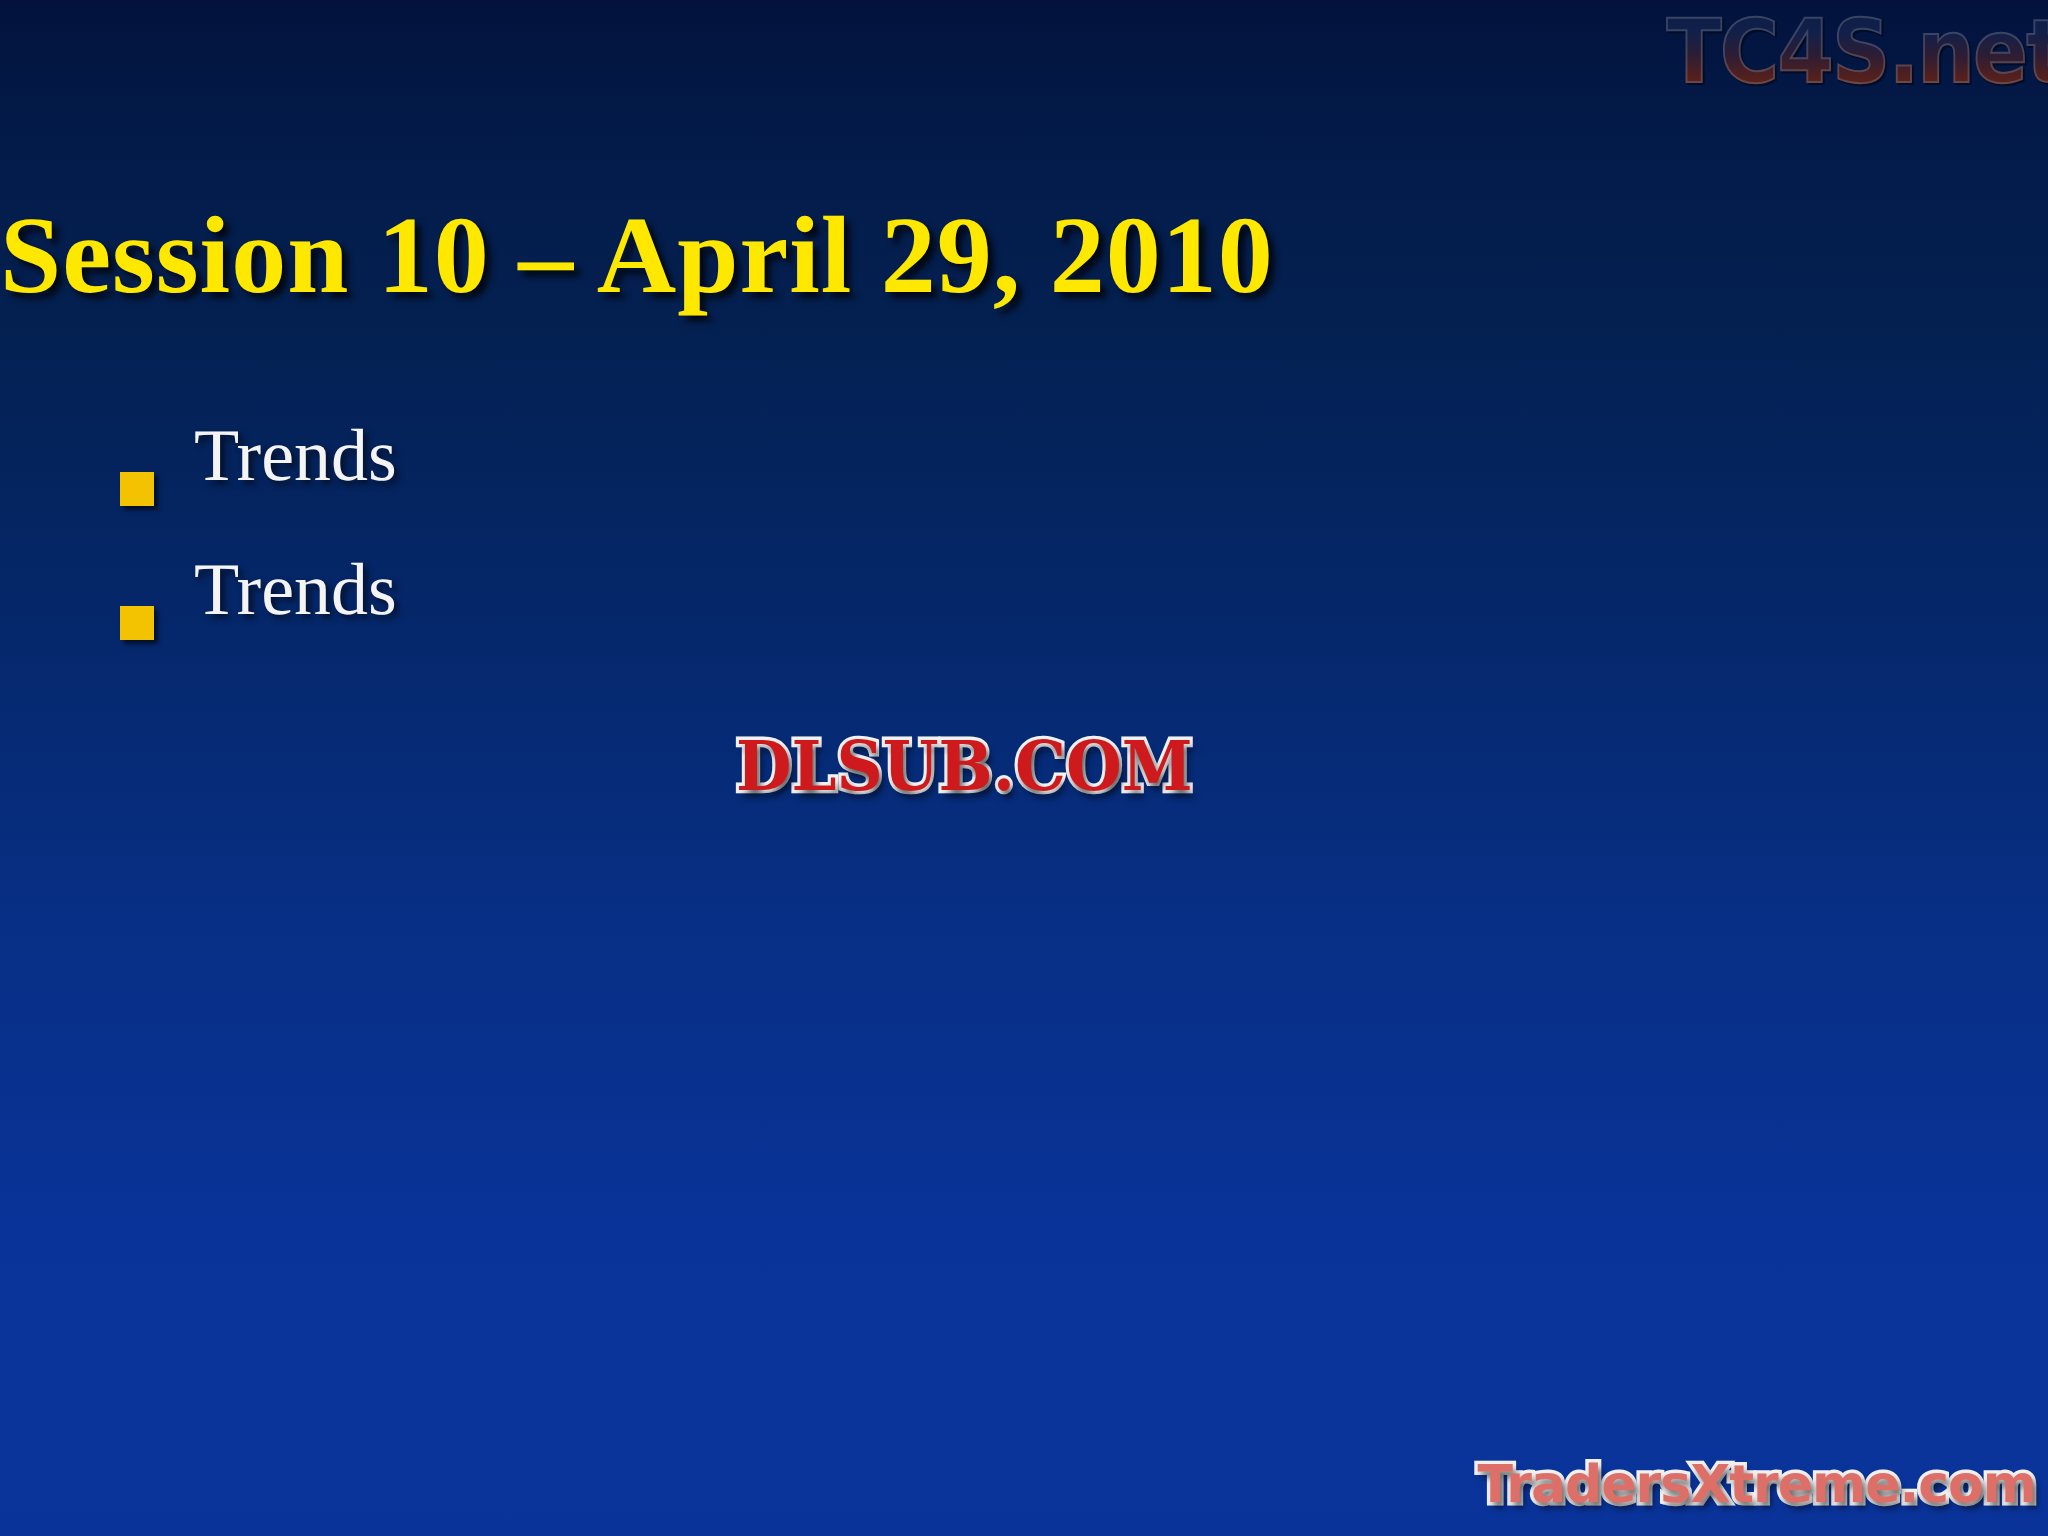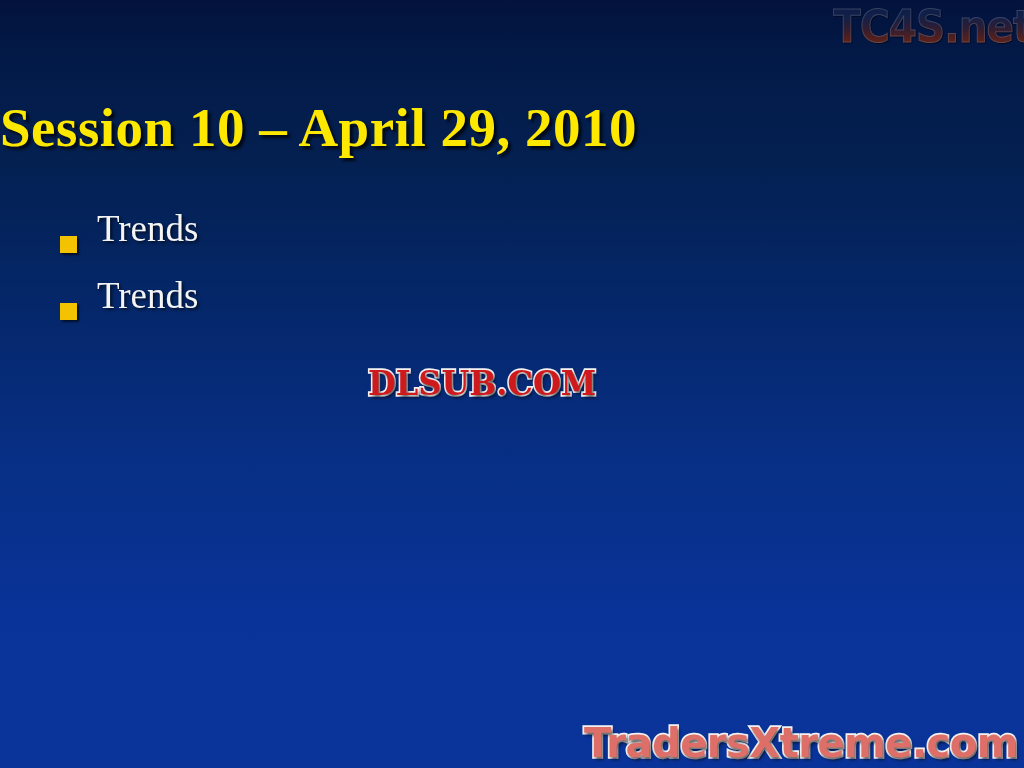--- a/index.html
+++ b/index.html
@@ -118,21 +118,21 @@
     text-shadow: 2px 3px 3px rgba(0,0,0,0.55);
   }
 
   
   #wm-tx {
     position: absolute;
     right: 6px;
     bottom: 6px;
     font-family: "DejaVu Sans", "Liberation Sans", sans-serif;
     font-weight: bold;
-    font-size: 40px;
+    font-size: 26px;
     line-height: 38px;
     letter-spacing: -0.5px;
     white-space: nowrap;
     color: #dd6f68;
     -webkit-text-stroke: 3.4px #f1f1f1;
     paint-order: stroke fill;
     text-shadow: 2px 3px 3px rgba(0,0,0,0.55);
   }
 </style>
 </head>

